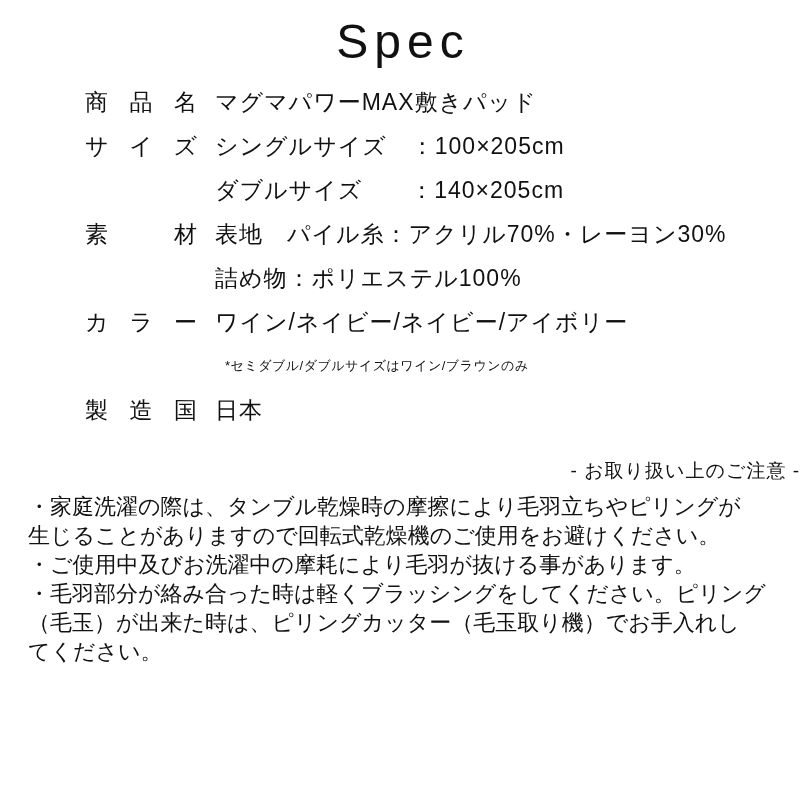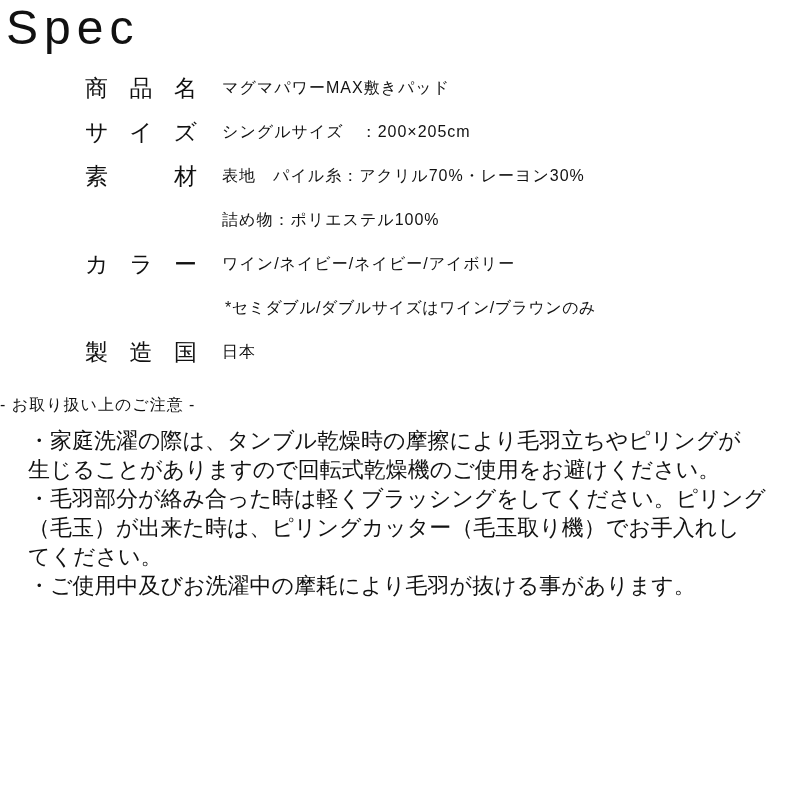--- a/index.html
+++ b/index.html
@@ -5,21 +5,22 @@
   * { margin: 0; padding: 0; box-sizing: border-box; }
   html, body { background: #ffffff; }
   body {
     width: 800px; height: 800px; overflow: hidden;
     color: #111111;
     font-family: "Liberation Sans", sans-serif;
   }
   .page { width: 800px; height: 800px; background: #ffffff; }
 
   .title {
-    text-align: left;
+    padding-top: 14px;
+    text-align: center;
     font-size: 48px;
     line-height: 56px;
     font-weight: 400;
     letter-spacing: 6px;
     text-indent: 6px;
   }
 
   .spec-table { margin-top: 10px; }
   .spec-row {
     display: flex;
@@ -29,36 +30,36 @@
   }
   .spec-label {
     display: flex;
     justify-content: space-between;
     width: 112px;
     flex-shrink: 0;
     font-size: 23px;
     font-weight: 500;
   }
   .spec-value {
-    margin-left: 25px;
-    font-size: 16px;
+    margin-left: 18px;
+    font-size: 23px;
     letter-spacing: 1px;
     white-space: pre;
     font-weight: 500;
   }
   .spec-value.small {
-    font-size: 16px;
+    font-size: 13px;
     letter-spacing: 0.5px;
     margin-left: 28px;
   }
 
   .notice-heading {
-    margin-top: 16px;
-    text-align: left;
-    font-size: 16px;
+    margin-top: 24px;
+    text-align: right;
+    font-size: 19px;
     line-height: 30px;
     letter-spacing: 1px;
     font-weight: 500;
   }
   .notice-body { padding: 6px 8px 0 28px; }
   .notice-item {
     font-size: 22px;
     line-height: 29px;
     white-space: pre-wrap;
     font-weight: 500;
@@ -81,24 +82,28 @@
         </span>
       <span class="spec-value">マグマパワーMAX敷きパッド</span>
     </div>
 
     <div class="spec-row">
       <span class="spec-label">
           <span>サ</span>
           <span>イ</span>
           <span>ズ</span>
         </span>
-      <span class="spec-value">シングルサイズ　：200×205cm</span>
+      <span class="spec-value">シングルサイズ　：100×205cm</span>
     </div>
 
 
+    <div class="spec-row">
+      <span class="spec-label"></span>
+      <span class="spec-value">ダブルサイズ　　：140×205cm</span>
+    </div>
 
     <div class="spec-row">
       <span class="spec-label">
           <span>素</span>
           <span>材</span>
         </span>
       <span class="spec-value">表地　パイル糸：アクリル70%・レーヨン30%</span>
     </div>
 
 
@@ -131,19 +136,19 @@
       <span class="spec-value">日本</span>
     </div>
 
   </div>
 
   <div class="notice-heading">- お取り扱い上のご注意 -</div>
 
   <div class="notice-body">
     <p class="notice-item">・家庭洗濯の際は、タンブル乾燥時の摩擦により毛羽立ちやピリングが
 生じることがありますので回転式乾燥機のご使用をお避けください。</p>
+    <p class="notice-item">・ご使用中及びお洗濯中の摩耗により毛羽が抜ける事があります。</p>
     <p class="notice-item">・毛羽部分が絡み合った時は軽くブラッシングをしてください。ピリング
 （毛玉）が出来た時は、ピリングカッター（毛玉取り機）でお手入れし
 てください。</p>
-    <p class="notice-item">・ご使用中及びお洗濯中の摩耗により毛羽が抜ける事があります。</p>
   </div>
 
 </div>
 
 </body></html>

